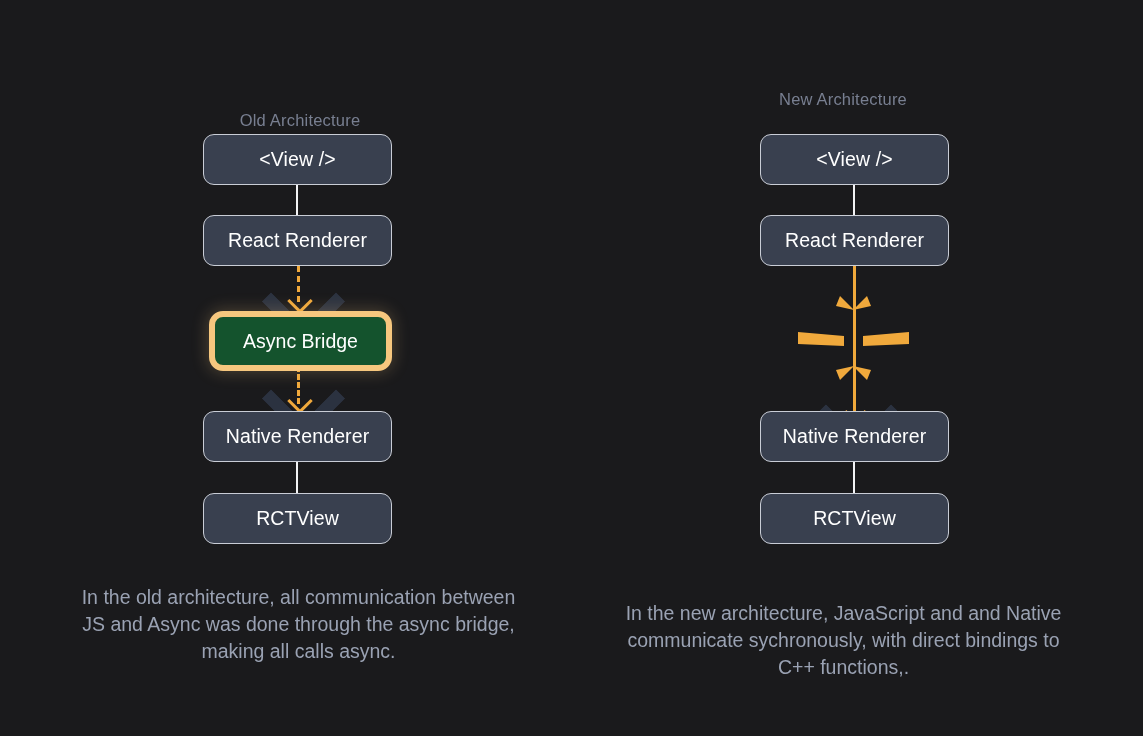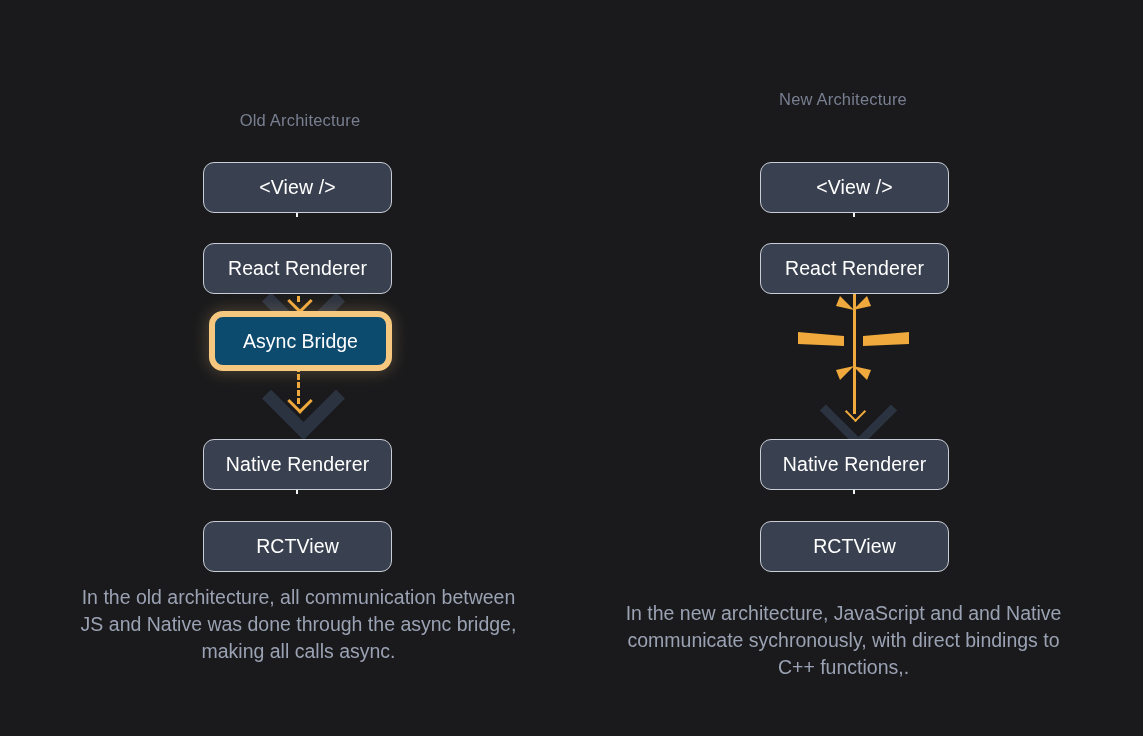--- a/index.html
+++ b/index.html
@@ -49,27 +49,26 @@
     border: 1.6px solid #c9cdd6;
     border-radius: 11px;
     color: #ffffff;
     font-size: 19.5px;
     display: flex;
     align-items: center;
     justify-content: center;
     letter-spacing: 0.1px;
     white-space: nowrap;
     z-index: 6;
-    margin-top: 28px;
   }
 
   .node-highlight {
     position: absolute;
     box-sizing: border-box;
-    background: #0c4a6e;
+    background: #14532d;
     border: 6px solid #f6c77e;
     border-radius: 14px;
     color: #ffffff;
     font-size: 19.5px;
     display: flex;
     align-items: center;
     justify-content: center;
     white-space: nowrap;
     box-shadow: 0 0 16px 2px rgba(246,199,126,0.22);
     z-index: 7;
@@ -168,21 +167,21 @@
 
     <div class="node" style="left:203px; top:215px; width:189px; height:51px;">React Renderer</div>
 
     <div class="node-highlight" style="left:209px; top:311px; width:183px; height:60px;">Async Bridge</div>
 
     <div class="node" style="left:203px; top:411px; width:189px; height:51px;">Native Renderer</div>
 
     <div class="node" style="left:203px; top:493px; width:189px; height:51px;">RCTView</div>
   </div>
 
-  <div class="caption cap-old">In the old architecture, all communication between JS and Native was done through the async bridge, making all calls async.</div>
+  <div class="caption cap-old">In the old architecture, all communication between JS and Async was done through the async bridge, making all calls async.</div>
 
   <div class="column col-new">
 
     <div class="col-title">New Architecture</div>
 
     <div class="connector" style="left:310px; top:184px; height:33px;"></div>
 
     <div class="solid-line" style="left:310px; top:266px; height:148px;"></div>
     <div class="wing" style="left:288px; top:383px; border-right-width:9px; border-bottom-width:9px;"></div>
     <div class="solid-head" style="left:305px; top:404px;"></div>

